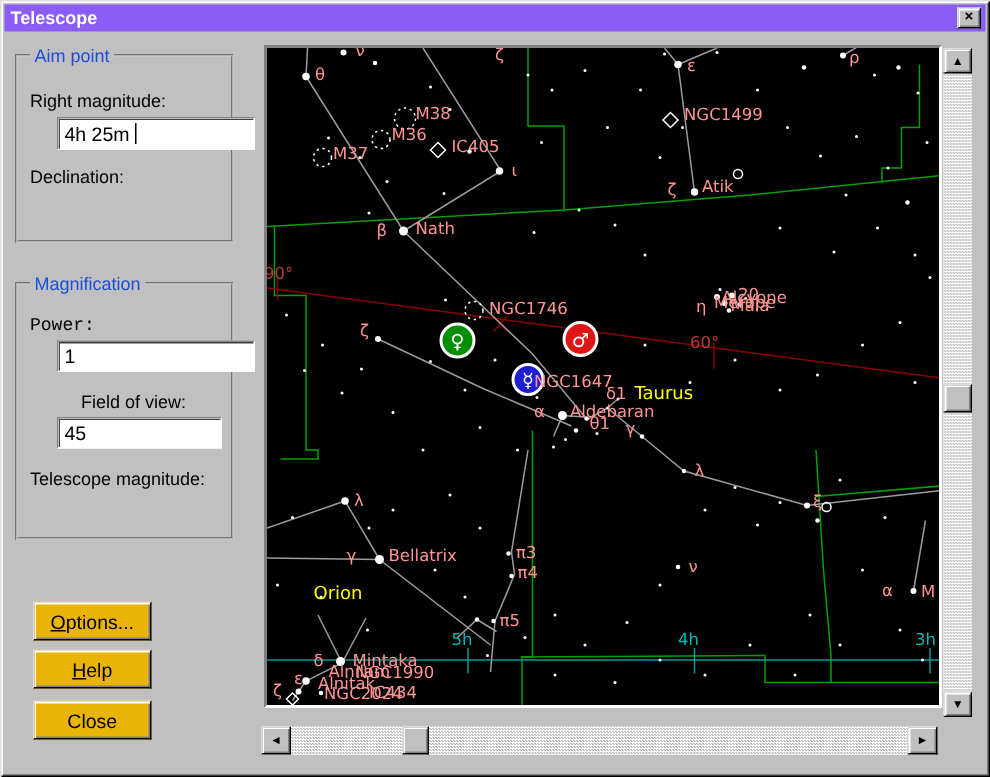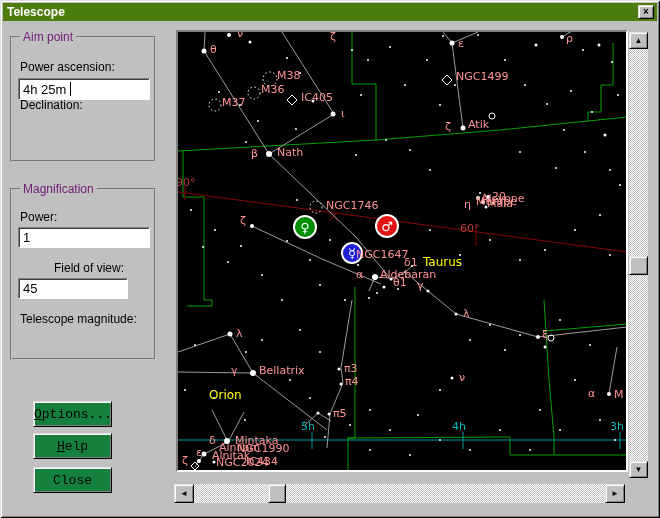--- a/index.html
+++ b/index.html
@@ -1,37 +1,37 @@
 <!DOCTYPE html>
 <html><head>
 <meta charset="utf-8">
 <style>
   html,body{margin:0;padding:0;background:#000;}
   *{box-sizing:border-box;}
   body{width:660px;height:518px;overflow:hidden;font-family:"Liberation Sans",sans-serif;}
   .window{position:relative;width:660px;height:518px;background:#c0c0c0;
     box-shadow:inset 1px 1px 0 #dfdfdf, inset -1px -1px 0 #000, inset 2px 2px 0 #fff, inset -2px -2px 0 #808080;}
-  .titlebar{position:absolute;left:3px;top:3px;width:654px;height:18px;background:#4d7c0f;
+  .titlebar{position:absolute;left:3px;top:3px;width:654px;height:18px;background:#8b5cf6;
     color:#fff;font-size:12px;font-weight:bold;line-height:18px;padding-left:4px;}
   .closebtn{position:absolute;right:3px;top:2px;width:16px;height:14px;background:#c0c0c0;
     border:1px solid;border-color:#dfdfdf #000 #000 #dfdfdf;
     box-shadow:inset 1px 1px 0 #fff, inset -1px -1px 0 #808080;
     font-size:10px;font-weight:bold;line-height:12px;text-align:center;color:#000;padding:0;cursor:default;}
   .groupbox{position:absolute;border:2px groove #c8c8c8;}
-  .legend{position:absolute;top:-8px;left:8px;background:#c0c0c0;padding:0 3px;font-size:12px;color:#701a75;}
+  .legend{position:absolute;top:-8px;left:8px;background:#c0c0c0;padding:0 3px;font-size:12px;color:#1d4ed8;}
   .lbl{position:absolute;font-size:12px;color:#000;}
-  .fieldwrap{position:absolute;}
+  .fieldwrap{position:absolute;margin-left:20px;}
   .tb{width:100%;height:100%;background:#fff;border:1px solid;border-color:#808080 #fff #fff #808080;
     box-shadow:inset 1px 1px 0 #404040;font-family:"Liberation Sans",sans-serif;font-size:13px;
     padding:2px 4px;color:#000;outline:none;}
   .caret{position:absolute;left:52px;top:4px;width:1px;height:14px;background:#000;}
-  .btn95{position:absolute;left:33px;width:79px;height:26px;background:#15803d;
+  .btn95{position:absolute;left:22px;width:79px;height:26px;background:#eab308;
     border:1px solid;border-color:#dfdfdf #000 #000 #dfdfdf;
     box-shadow:inset 1px 1px 0 #fff, inset -1px -1px 0 #808080;
-    font-family:Liberation Mono, monospace;font-size:13px;color:#000;padding:0;cursor:default;}
+    font-family:Liberation Sans, sans-serif;font-size:13px;color:#000;padding:0;cursor:default;}
   .btn95 span{display:block;width:100%;text-align:center;}
   .u1 span::first-letter{text-decoration:underline;}
   .mapframe{position:absolute;left:176px;top:30px;width:452px;height:442px;
     border:2px solid;border-color:#808080 #fff #fff #808080;background:#000;}
   svg.map{position:absolute;left:178px;top:32px;width:448px;height:438px;display:block;
     font-family:"DejaVu Sans",sans-serif;}
   .sb-track{position:absolute;background:#fff;
     background-image:repeating-conic-gradient(#c0c0c0 0% 25%, #fff 0% 50%);background-size:2px 2px;}
   .sb-btn{position:absolute;background:#c0c0c0;border:1px solid;border-color:#dfdfdf #000 #000 #dfdfdf;
     box-shadow:inset 1px 1px 0 #fff, inset -1px -1px 0 #808080;
@@ -44,31 +44,31 @@
 
 <div class="window">
 
   <div class="titlebar">
     <span>Telescope</span>
     <button class="closebtn">×</button>
   </div>
 
   <div class="groupbox" style="left:10px;top:36px;width:146px;height:126px;">
     <span class="legend">Aim point</span>
-    <span class="lbl" style="left:8px;top:22px;">Power ascension:</span>
+    <span class="lbl" style="left:8px;top:22px;">Right magnitude:</span>
     <div class="fieldwrap" style="left:6px;top:40px;width:132px;height:22px;">
       <input class="tb" type="text" value="4h 25m" style="">
       <div class="caret"></div>
     </div>
-    <span class="lbl" style="left:8px;top:60px;">Declination:</span>
+    <span class="lbl" style="left:8px;top:73px;">Declination:</span>
   </div>
 
   <div class="groupbox" style="left:10px;top:188px;width:146px;height:172px;">
     <span class="legend">Magnification</span>
-    <span class="lbl" style="left:8px;top:20px;">Power:</span>
+    <span class="lbl" style="left:8px;top:20px;font-family:Liberation Mono, monospace;">Power:</span>
     <div class="fieldwrap" style="left:6px;top:37px;width:132px;height:21px;">
       <input class="tb" type="text" value="1" style="">
     </div>
     <span class="lbl" style="left:10px;top:71px;margin-left:32px;">Field of view:</span>
     <div class="fieldwrap" style="left:6px;top:88px;width:110px;height:21px;">
       <input class="tb" type="text" value="45" style="">
     </div>
     <span class="lbl" style="left:8px;top:122px;">Telescope magnitude:</span>
   </div>
 

